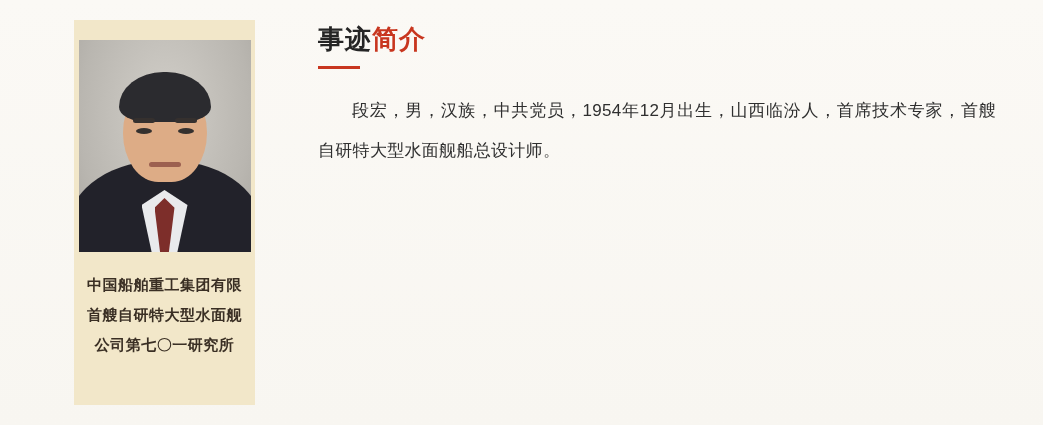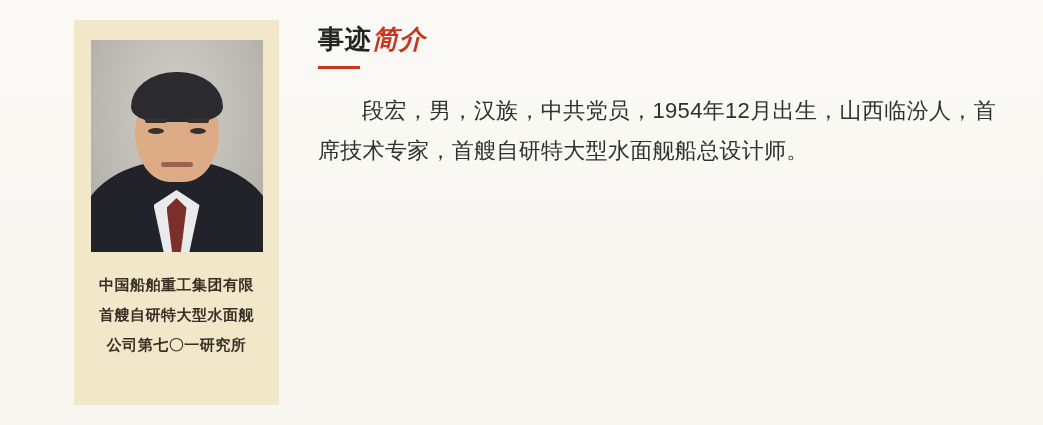--- a/index.html
+++ b/index.html
@@ -19,21 +19,21 @@
     height: 425px;
     box-sizing: border-box;
     background: linear-gradient(180deg, #fbf9f5 0%, #f8f6f1 100%);
   }
 
   
   .profile-card {
     position: absolute;
     left: 74px;
     top: 20px;
-    width: 205px;
+    width: 181px;
     height: 385px;
     background: #f2e7c9;
     box-sizing: border-box;
     padding: 20px 16px 14px 16px;
     display: flex;
     flex-direction: column;
     align-items: center;
   }
   .portrait-frame {
     width: 172px;
@@ -163,31 +163,31 @@
     width: 690px;
   }
   .section-title {
     font-size: 26px;
     font-weight: bold;
     letter-spacing: 1px;
     line-height: 34px;
     padding-bottom: 8px;
   }
   .title-a { color: #252525; margin-top: 24px; }
-  .title-b { color: #c8361f; font-style: italic; }
+  .title-b { color: #c8361f; }
   .title-rule {
     width: 42px;
     height: 3px;
     background: #c8361f;
     margin-top: 2px;
     margin-bottom: 22px;
   }
   .para {
     color: #2f2f2f;
-    font-size: 22px;
+    font-size: 17px;
     line-height: 40px;
     text-align: justify;
     text-indent: 2em;
     margin: 0 12px 16px 0;
     letter-spacing: 0.3px;
   }
   .para:last-child { margin-bottom: 0; }
 </style>
 </head>
 <body>

